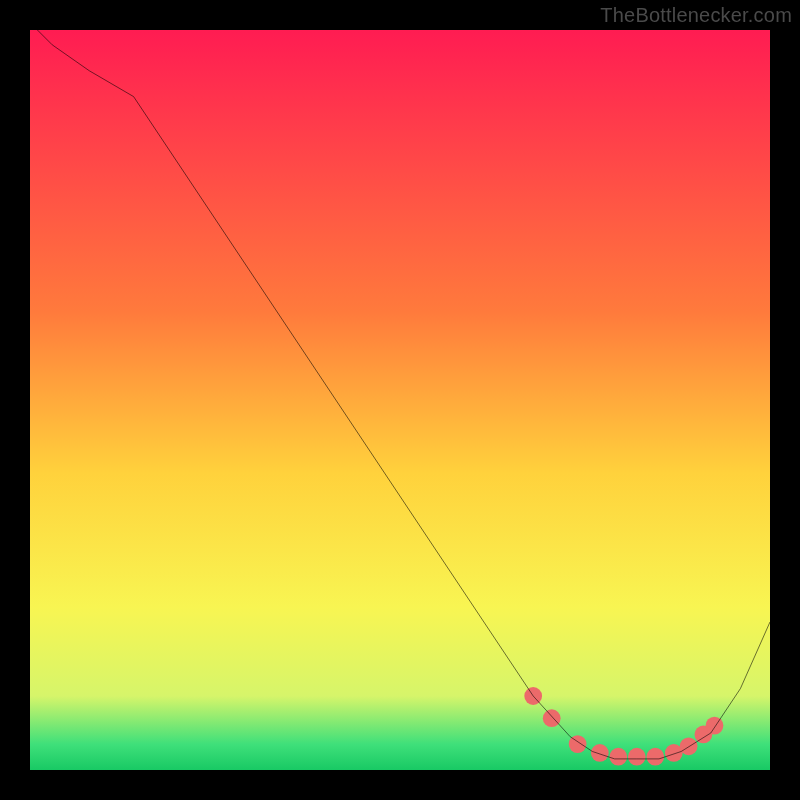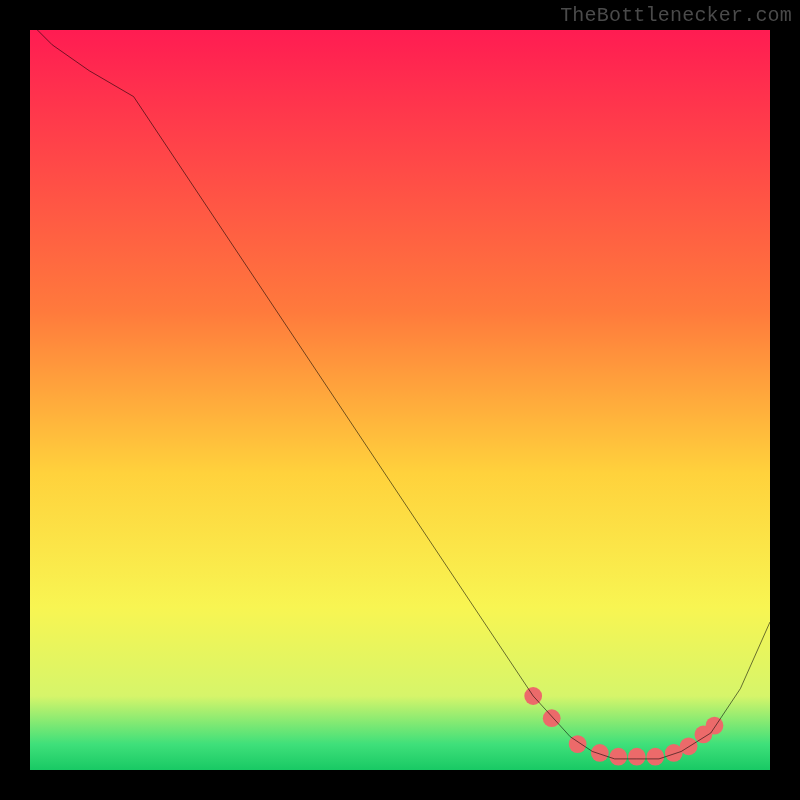--- a/index.html
+++ b/index.html
@@ -7,21 +7,21 @@
   .canvas {
     position: relative;
     width: 800px;
     height: 800px;
     background: #000;
   }
   .watermark {
     position: absolute;
     top: 4px;
     right: 8px;
-    font-family: Liberation Mono, monospace;
+    font-family: Liberation Sans, sans-serif;
     font-size: 20px;
     color: #4a4a4a;
     font-weight: 400;
     letter-spacing: 0.2px;
   }
   .plot-area {
     position: absolute;
     left: 30px;
     top: 30px;
     width: 740px;

